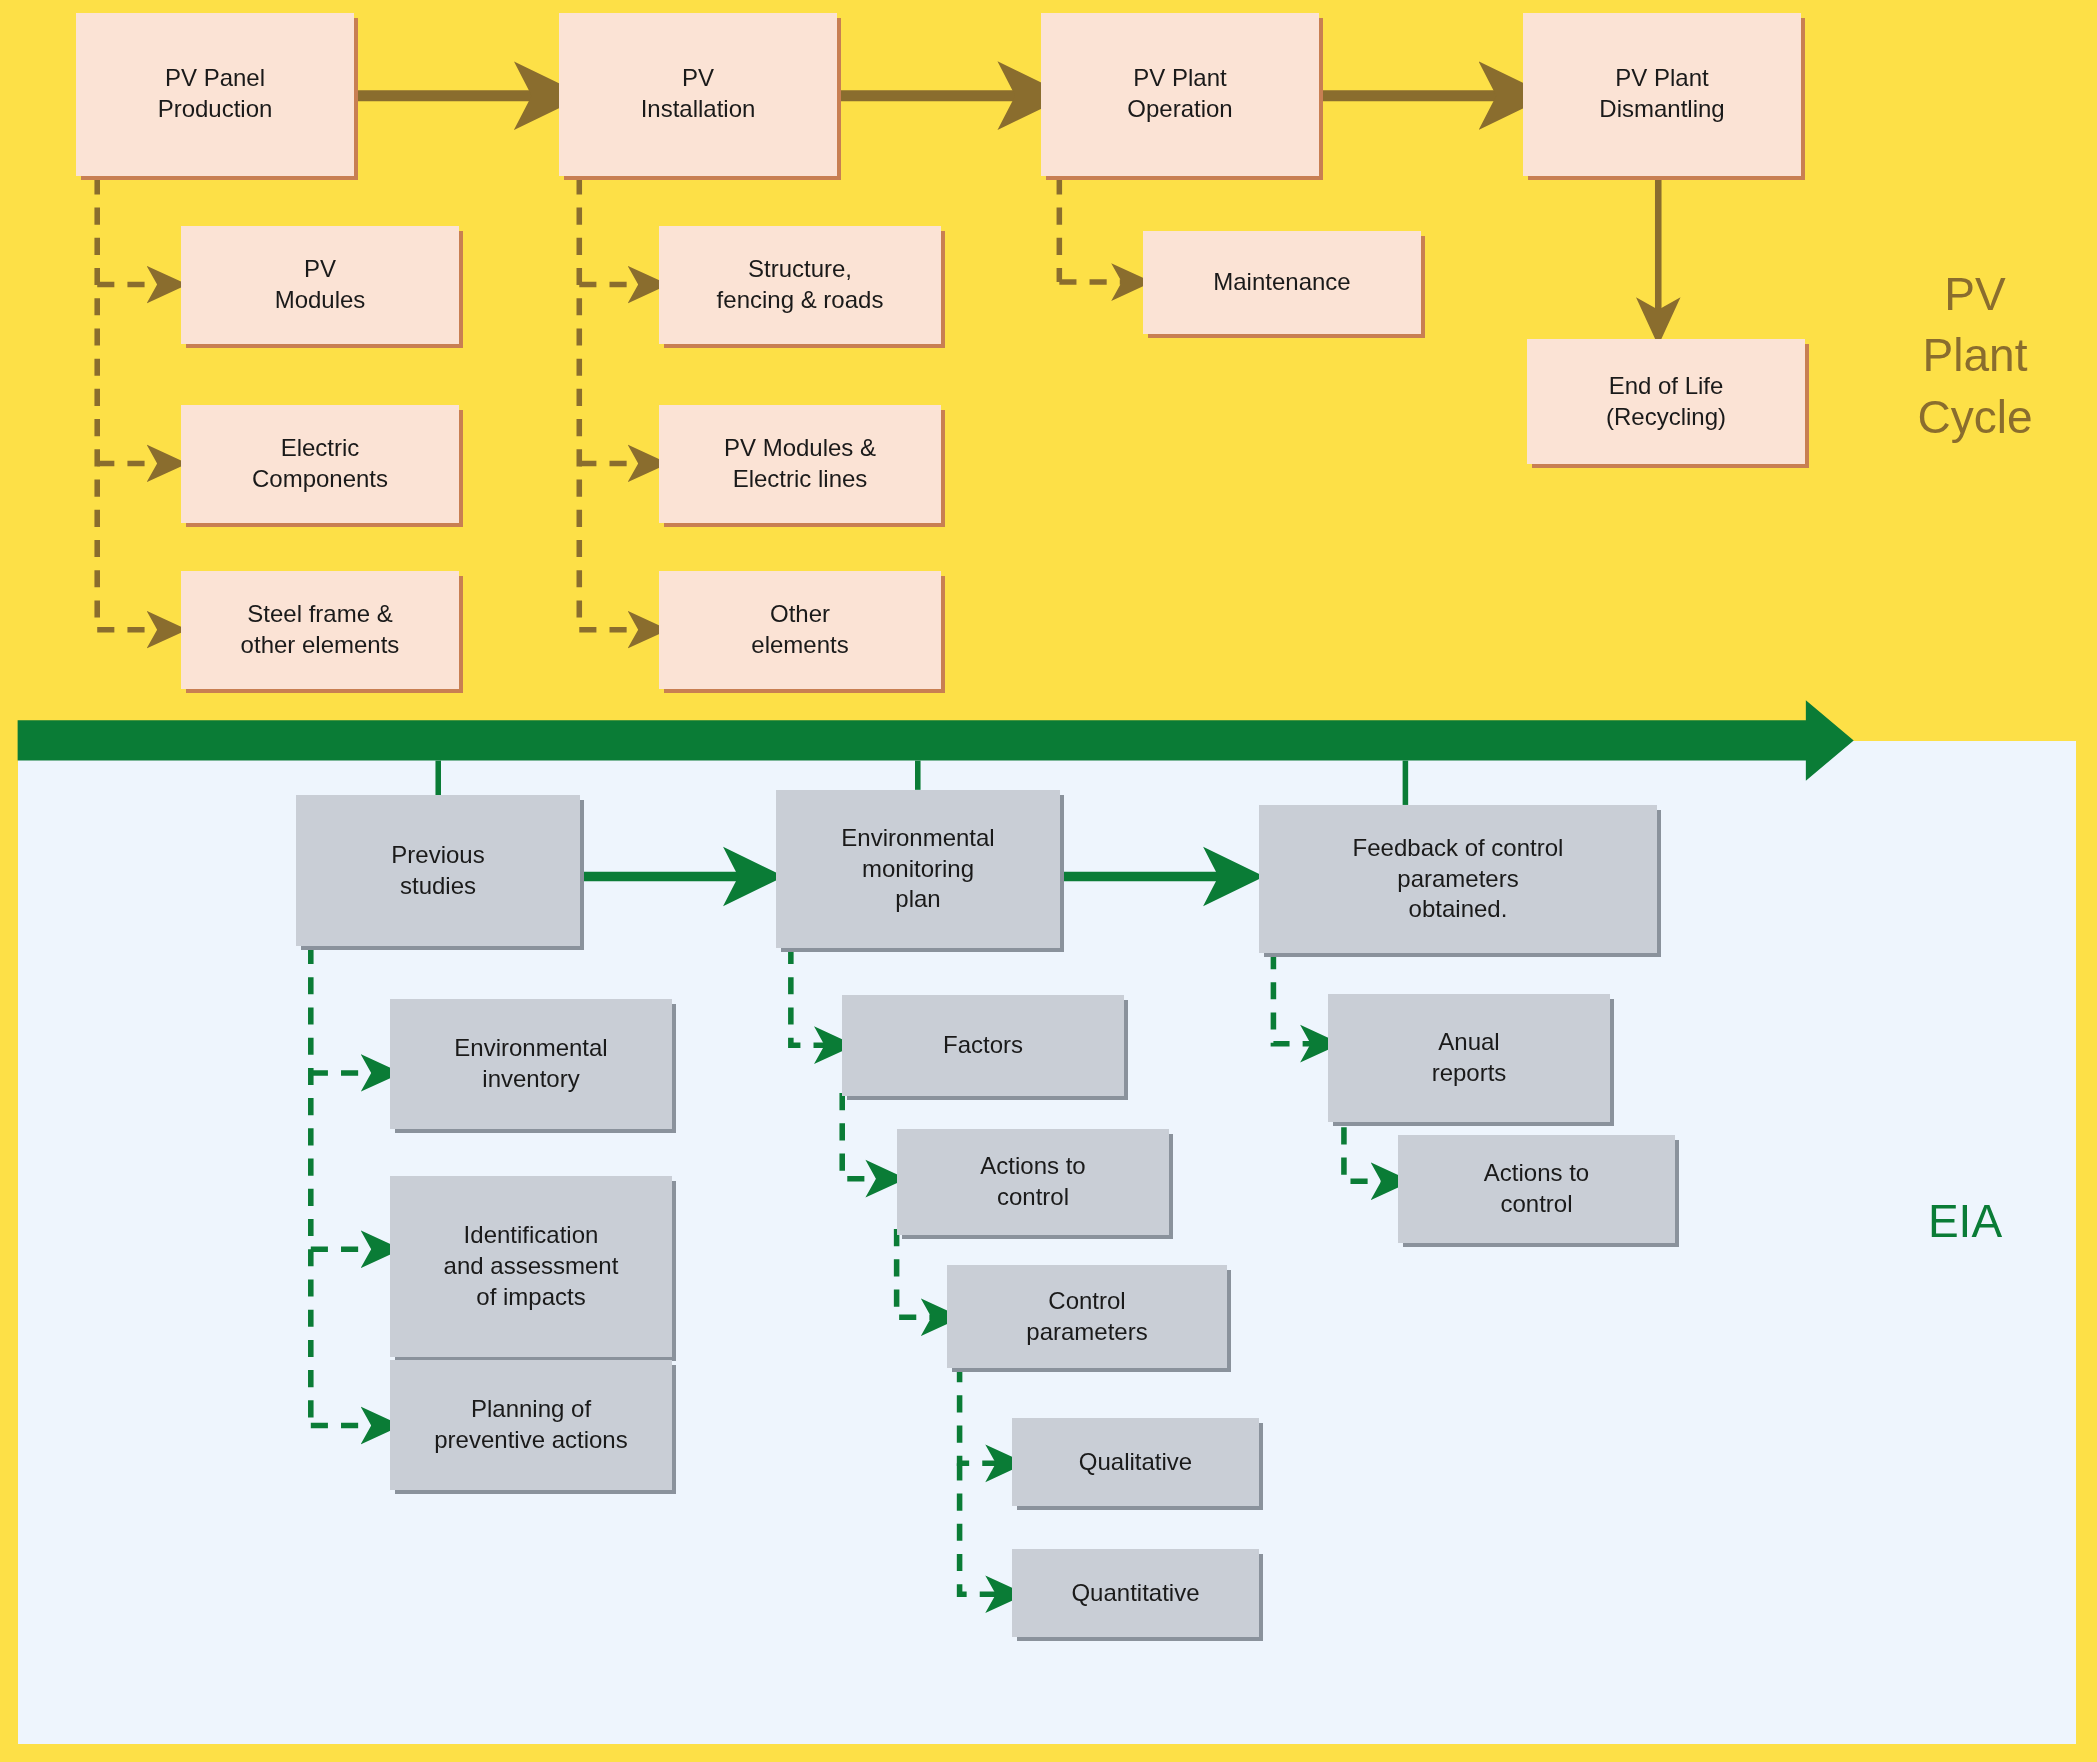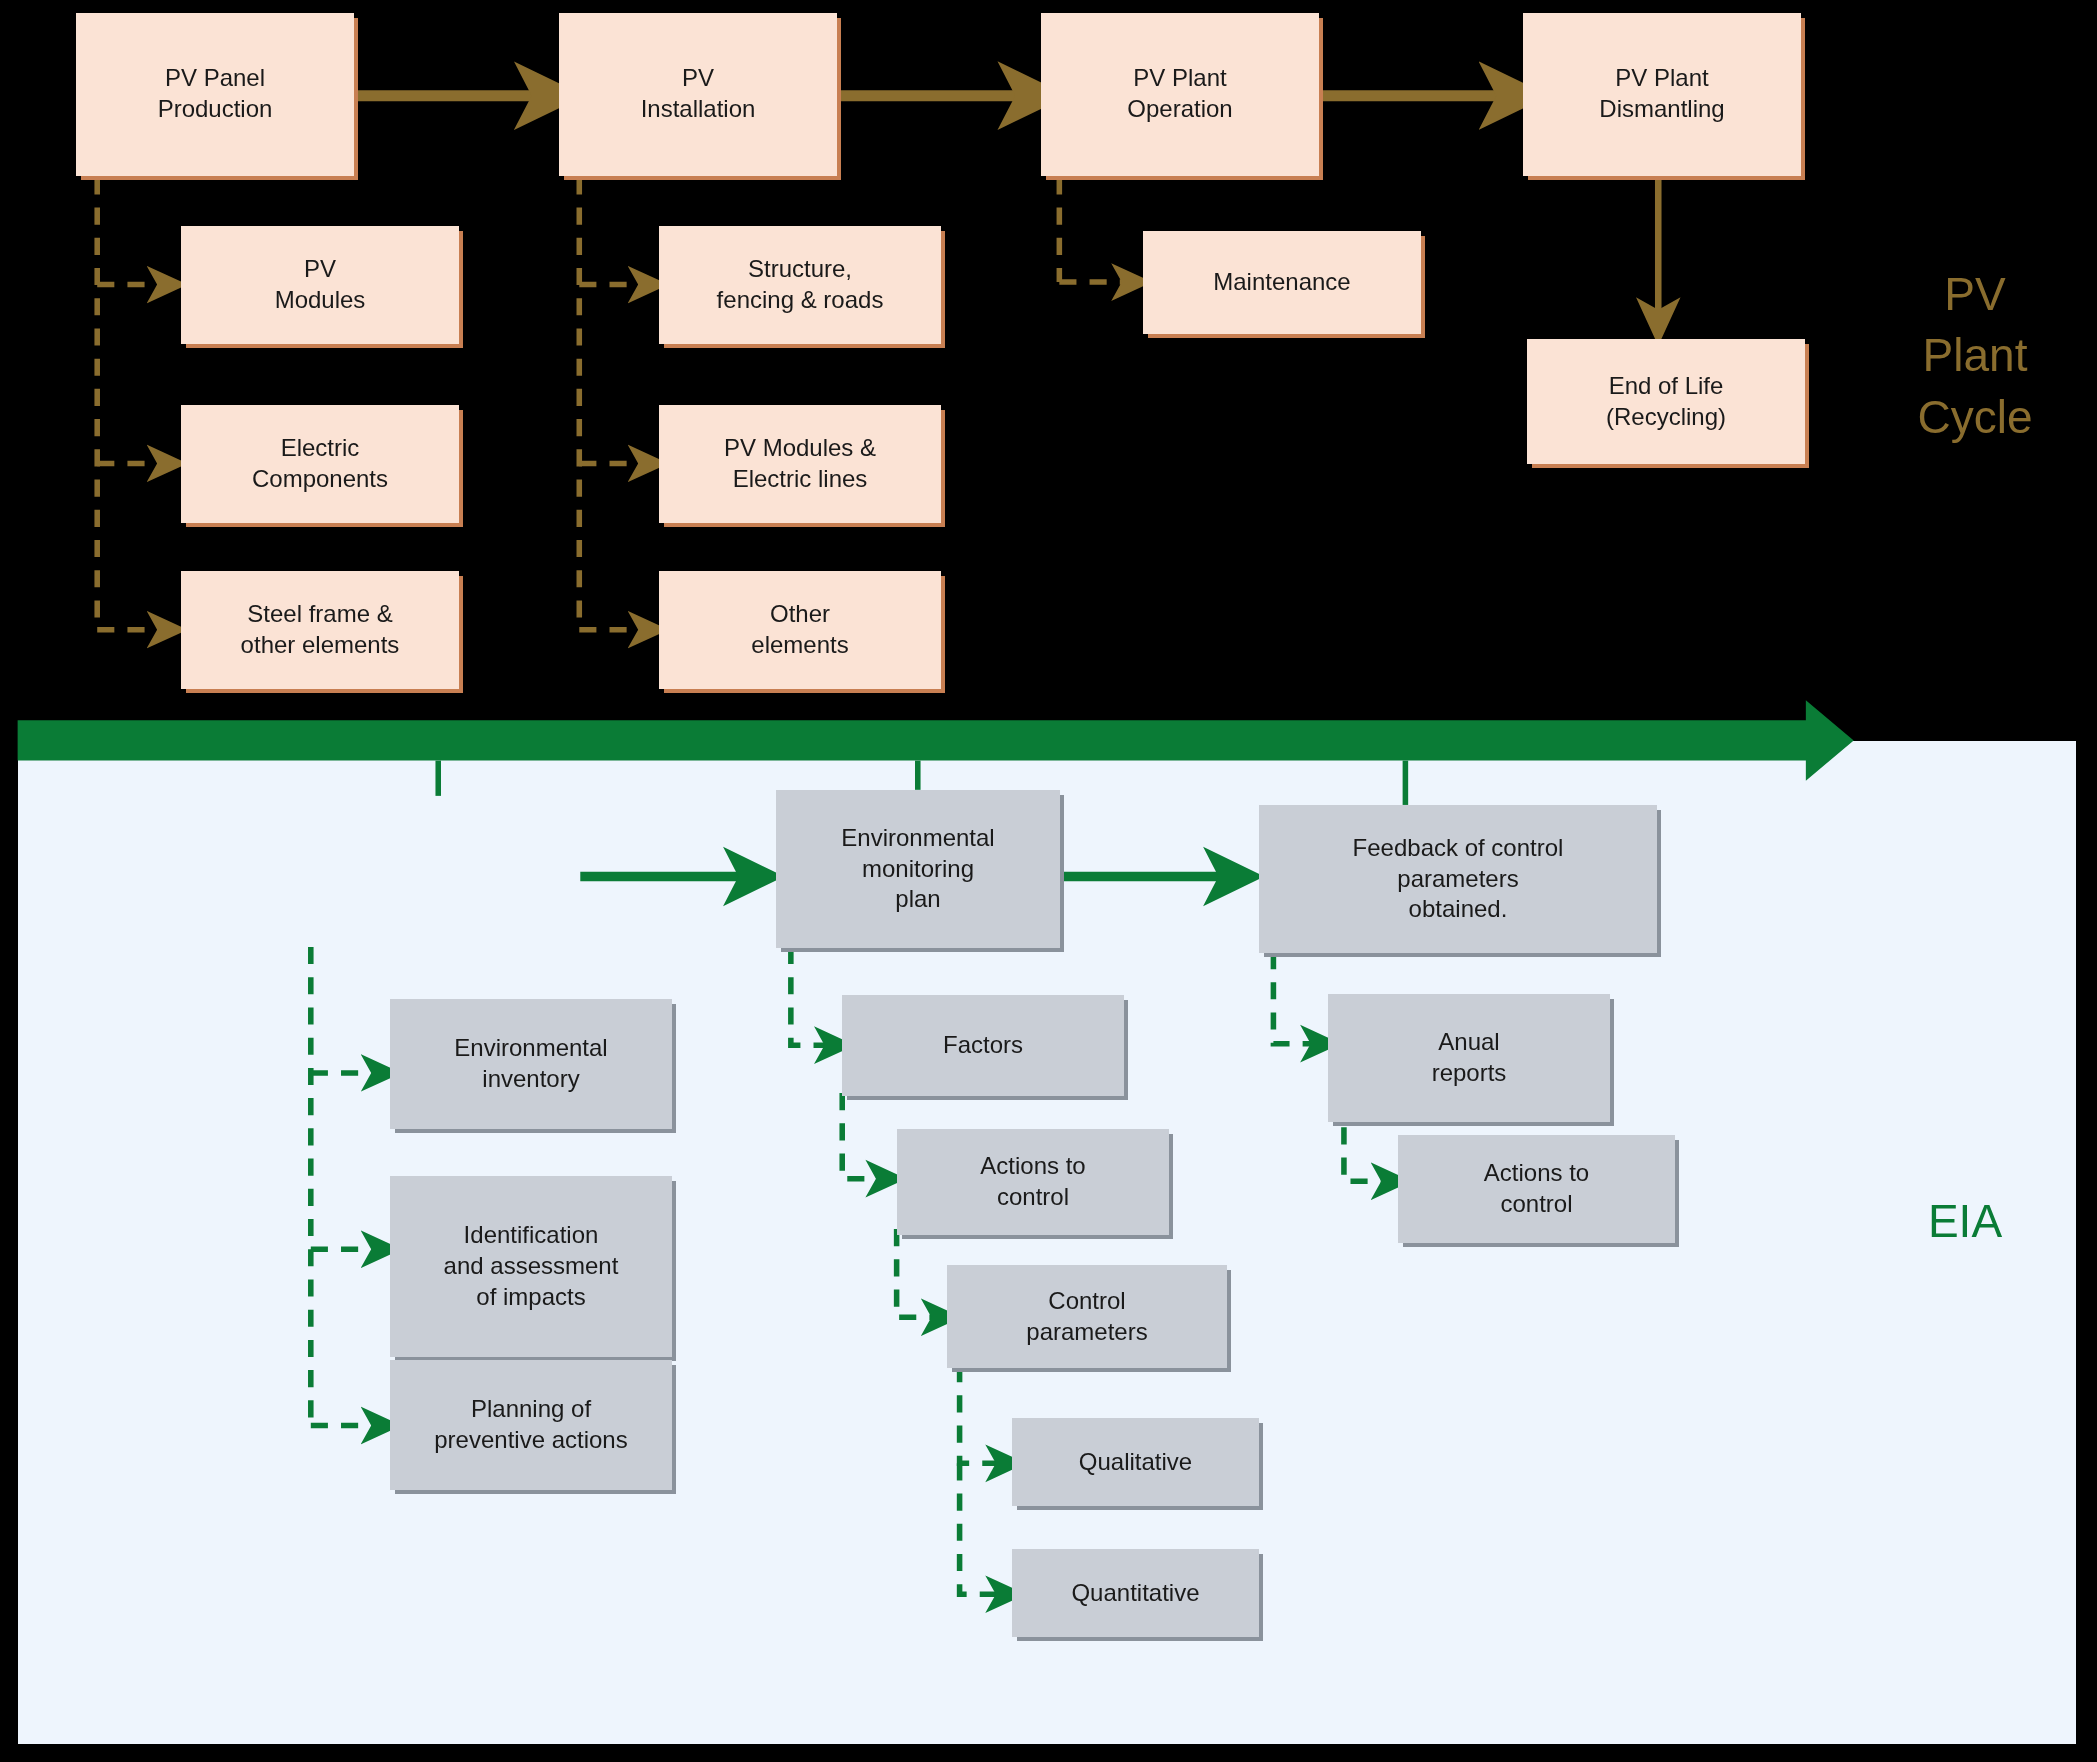--- a/index.html
+++ b/index.html
@@ -8,21 +8,21 @@
     padding: 0;
     background: #ffffff;
   }
   body {
     font-family: "Liberation Sans", sans-serif;
   }
   #stage {
     position: relative;
     width: 2097px;
     height: 1762px;
-    background: #000000;
+    background: #fde047;
     overflow: hidden;
   }
   #stage svg.layer {
     position: absolute;
     left: 0; top: 0;
     width: 2097px;
     height: 1762px;
   }
   
   .eia-panel {
@@ -198,20 +198,24 @@
     <span class="lbl">End of Life
 (Recycling)</span>
   </div>
 
   <div class="section-title pvtitle" style="left:1874px; top:202px; width:202px; font-size:46px;">
     <span>PV
 Plant
 Cycle</span>
   </div>
 
+  <div class="nodebox eia" style="left:296px; top:795px; width:284px; height:151px; font-size:24px;">
+    <span class="lbl">Previous
+studies</span>
+  </div>
 
   <div class="nodebox eia" style="left:776px; top:790px; width:284px; height:158px; font-size:24px;">
     <span class="lbl">Environmental
 monitoring
 plan</span>
   </div>
 
   <div class="nodebox eia" style="left:1259px; top:805px; width:398px; height:148px; font-size:24px;">
     <span class="lbl">Feedback of control
 parameters

